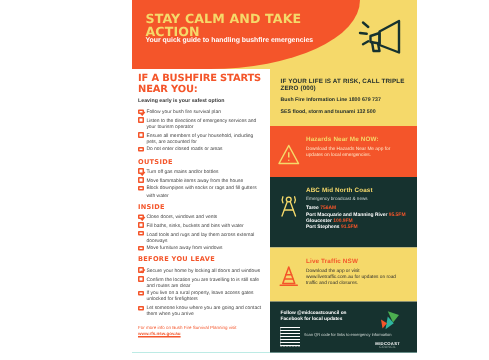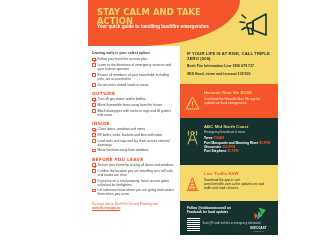--- a/index.html
+++ b/index.html
@@ -262,20 +262,21 @@
         <path d="M6 7 L9.5 10"></path>
         <path d="M4 14 L8.5 14.5"></path>
         <path d="M6 21.5 L9.5 19.5"></path>
       </g>
     </svg>
   </div>
 
   <div class="body-wrap">
 
     <div class="col-left">
+      <div class="lead-title">IF A BUSHFIRE STARTS NEAR YOU:</div>
       <div class="lead-sub">Leaving early is your safest option</div>
 
       <div id="intro-list">
           <div class="check-item">
             <div class="check-box ticked"></div>
             <div class="check-text">Follow your bush fire survival plan</div>
           </div>
           <div class="check-item">
             <div class="check-box"></div>
             <div class="check-text">Listen to the directions of emergency services and your tourism operator</div>

